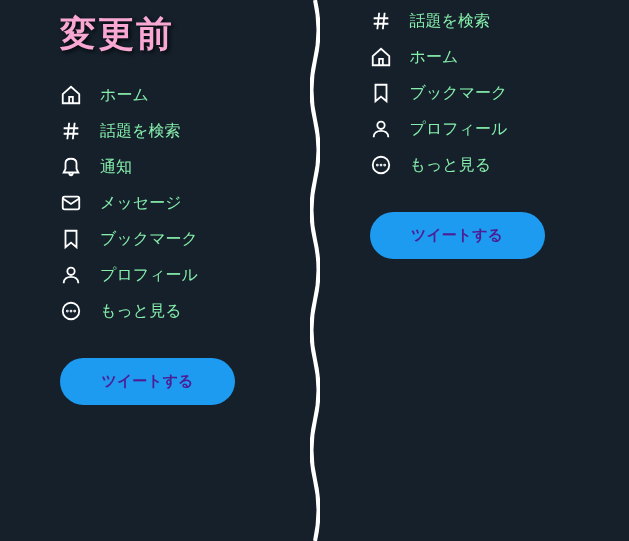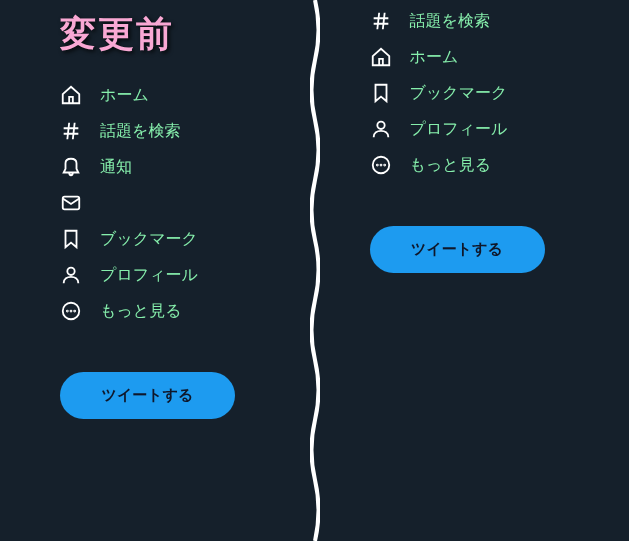--- a/index.html
+++ b/index.html
@@ -59,27 +59,27 @@
     fill: none;
     stroke-width: 2;
   }
   .nav-label {
     font-size: 16px;
     font-weight: 400;
     color: #86efac;
   }
   .tweet-btn {
     background: #1d9bf0;
-    color: #0f172a;
+    color: #4c1d95;
     font-size: 15px;
     font-weight: 700;
     border: none;
     border-radius: 9999px;
     padding: 14px 30px;
-    margin-top: 36px;
+    margin-top: 22px;
     cursor: pointer;
     width: 175px;
     text-align: center;
   }
   .divider {
     position: absolute;
     left: 50%;
     top: 0;
     bottom: 0;
     width: 10px;
@@ -121,20 +121,21 @@
       <span class="nav-label">通知</span>
     </div>
 
     <div class="nav-item">
       <span class="icon">
         <svg viewBox="0 0 24 24" width="22" height="22">
             <rect x="3" y="5" width="18" height="14" rx="2"></rect>
             <path d="M3 7 L12 13 L21 7"></path>
           </svg>
       </span>
+      <span class="nav-label">メッセージ</span>
     </div>
 
     <div class="nav-item">
       <span class="icon">
         <svg viewBox="0 0 24 24" width="22" height="22">
             <path d="M6 3 L18 3 L18 21 L12 16 L6 21 Z"></path>
           </svg>
       </span>
       <span class="nav-label">ブックマーク</span>
     </div>

